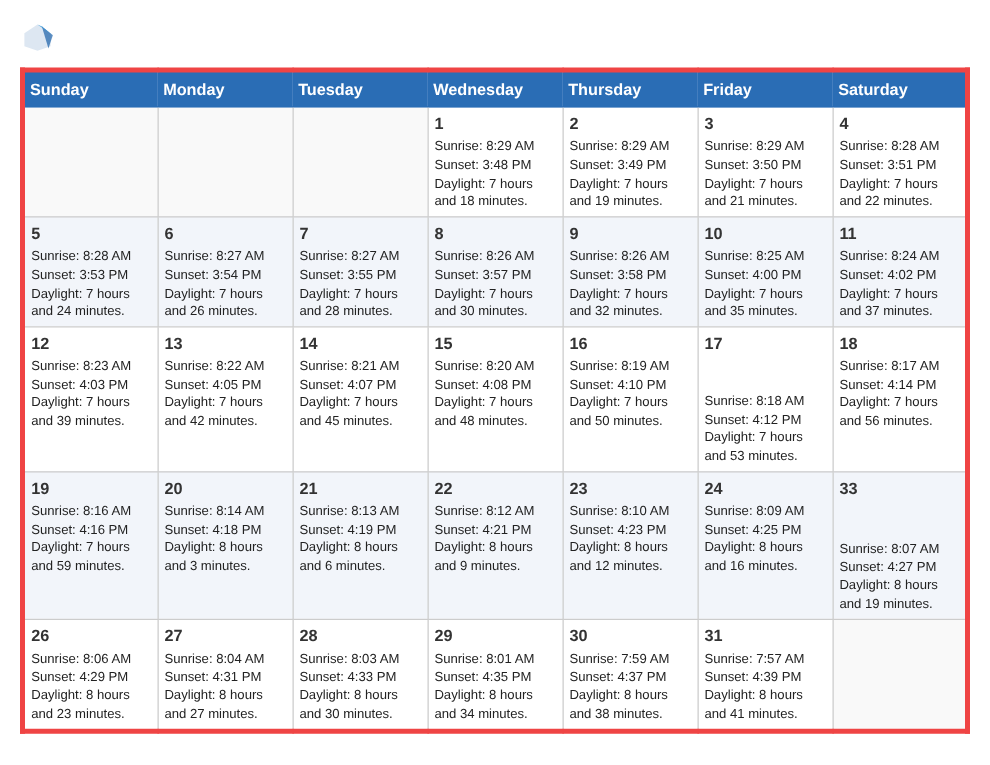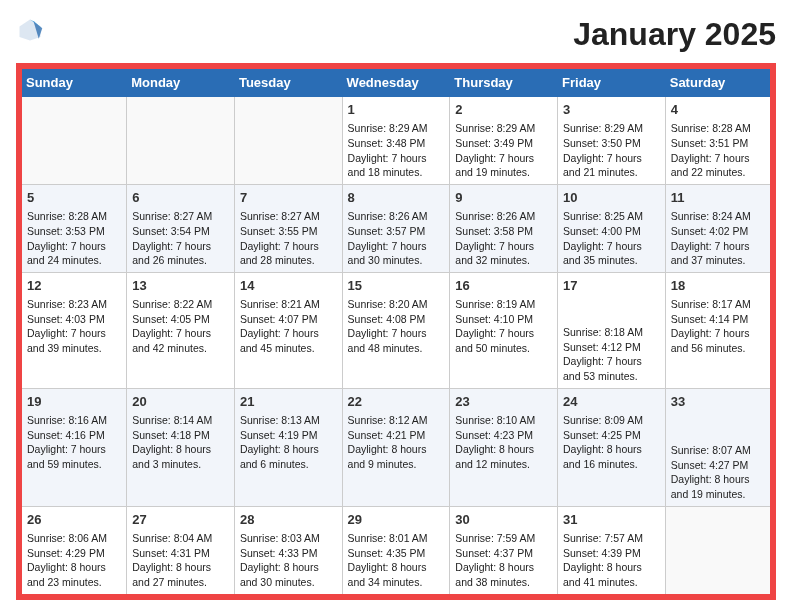--- a/index.html
+++ b/index.html
@@ -40,21 +40,21 @@
       font-weight: bold;
       color: #222;
     }
     .calendar-subtitle {
       font-size: 16px;
       color: #333;
     }
     table {
       width: 100%;
       border-collapse: collapse;
-      border: 6px solid #ef4444;
+      border: 4px solid #ef4444;
     }
     thead tr {
       background-color: #2a6db5;
     }
     thead th {
       color: #fff;
       font-size: 13px;
       font-weight: bold;
       padding: 6px 4px;
       text-align: left;
@@ -97,21 +97,20 @@
 
 <div class="header">
   <div class="logo">
     <svg class="logo-icon" viewBox="0 0 32 32" xmlns="http://www.w3.org/2000/svg">
       <polygon points="16,4 28,12 28,24 16,28 4,24 4,12" fill="#1a5fa8" opacity="0.15"></polygon>
       <polygon points="20,6 30,14 26,26" fill="#1a5fa8" opacity="0.7"></polygon>
       <polygon points="16,4 30,14 20,6" fill="#2a8fd4" opacity="0.9"></polygon>
     </svg>
   </div>
   <div class="title-block">
-    <div class="calendar-title">January 2025</div>
   </div>
 </div>
 
 <table>
   <thead>
     <tr>
       <th>Sunday</th>
       <th>Monday</th>
       <th>Tuesday</th>
       <th>Wednesday</th>

